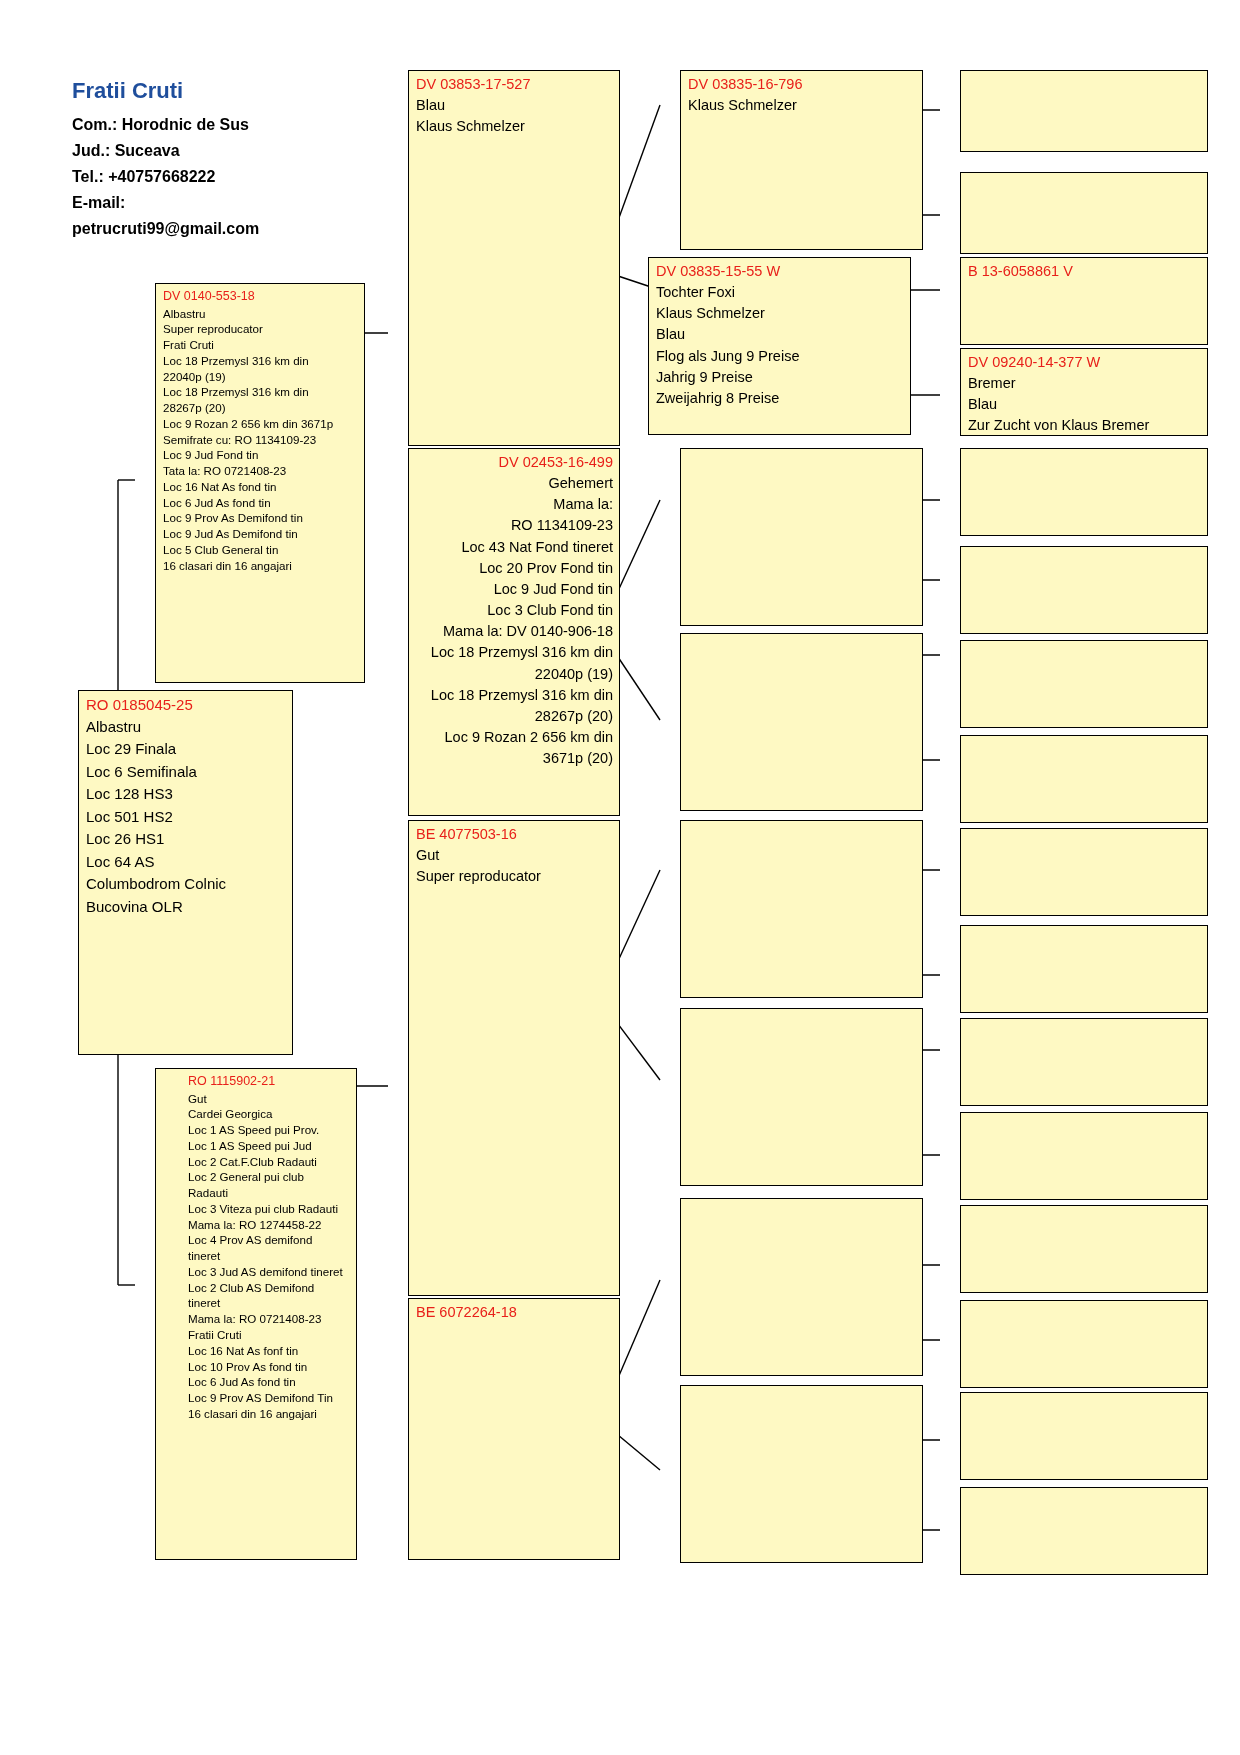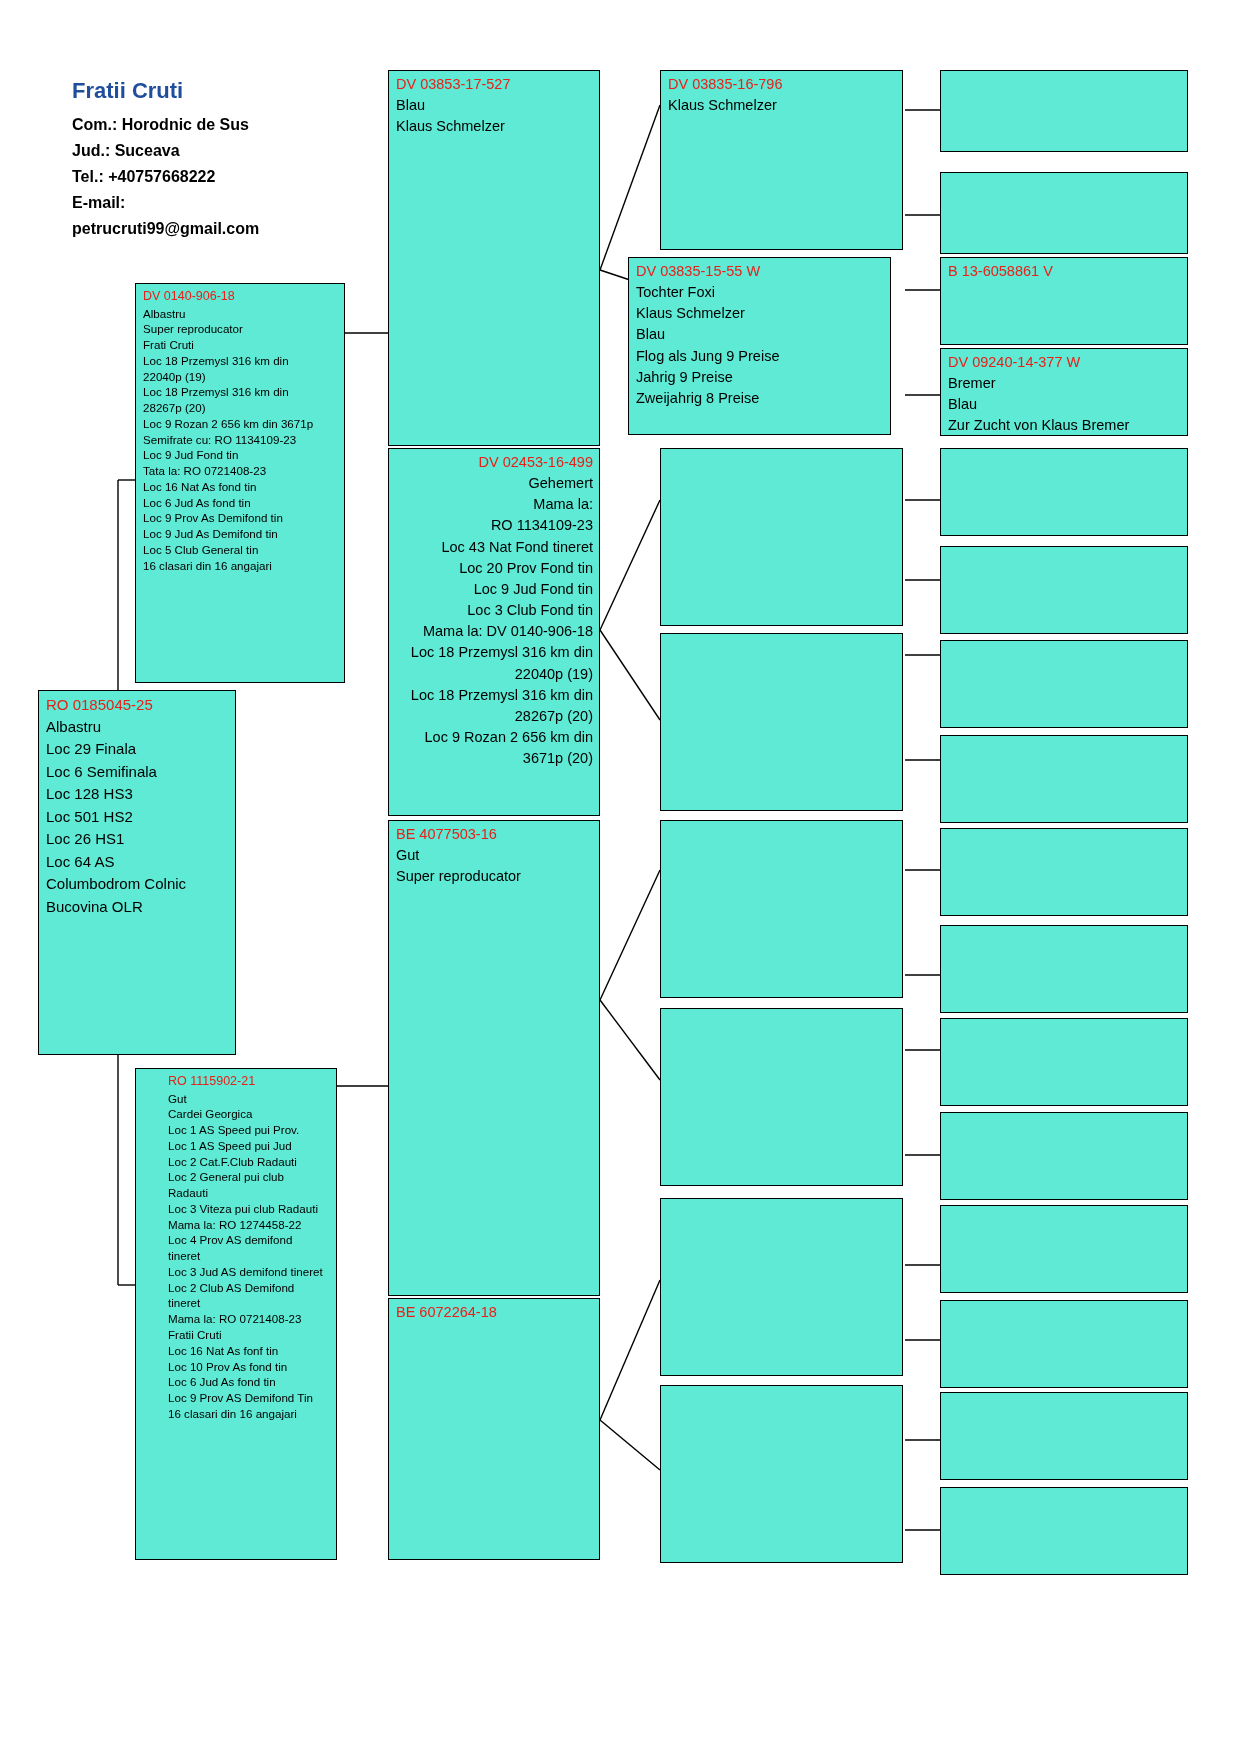--- a/index.html
+++ b/index.html
@@ -20,24 +20,25 @@
     font-family:"Liberation Sans", sans-serif;
   }
   .header .line {
     color:#000; font-weight:bold; font-size:16px; line-height:26px;
   }
 
   
   .box {
     position:absolute;
     border:1.6px solid #000;
-    background:#5eead4;
+    background:#fef9c3;
     padding:4px 6px 4px 7px;
     line-height:1.32;
     overflow:hidden;
+    margin-left:20px;
   }
   .box .id {
     color:#e8201a;
     font-size:14px;
     margin-bottom:1px;
     white-space:nowrap;
   }
   .box .body { color:#000; font-size:13px; }
   .box .body div { white-space:nowrap; }
   .box.small .id { font-size:12.5px; }
@@ -97,37 +98,37 @@
     <line x1="905" y1="870" x2="940" y2="870"></line>
     <line x1="905" y1="975" x2="940" y2="975"></line>
     <line x1="905" y1="1050" x2="940" y2="1050"></line>
     <line x1="905" y1="1155" x2="940" y2="1155"></line>
     <line x1="905" y1="1265" x2="940" y2="1265"></line>
     <line x1="905" y1="1340" x2="940" y2="1340"></line>
     <line x1="905" y1="1440" x2="940" y2="1440"></line>
     <line x1="905" y1="1530" x2="940" y2="1530"></line>
   </svg>
 
-  <div class="box small" style="left:38px; top:690px; width:198px; height:365px;">
+  <div class="box small" style="left:58px; top:690px; width:215px; height:365px;">
     <div class="id" style="font-size:15px;">RO 0185045-25</div>
     <div class="body" style="font-size:15px; line-height:1.5;">
       <div>Albastru</div>
       <div>Loc 29 Finala</div>
       <div>Loc 6 Semifinala</div>
       <div>Loc 128 HS3</div>
       <div>Loc 501 HS2</div>
       <div>Loc 26 HS1</div>
       <div>Loc 64 AS</div>
       <div>Columbodrom Colnic</div>
       <div>Bucovina OLR</div>
     </div>
   </div>
 
   <div class="box small" style="left:135px; top:283px; width:210px; height:400px;">
-    <div class="id">DV 0140-906-18</div>
+    <div class="id">DV 0140-553-18</div>
     <div class="body">
       <div>Albastru</div>
       <div>Super reproducator</div>
       <div>Frati Cruti</div>
       <div>Loc 18 Przemysl 316 km din</div>
       <div>22040p (19)</div>
       <div>Loc 18 Przemysl 316 km din</div>
       <div>28267p (20)</div>
       <div>Loc 9 Rozan 2 656 km din 3671p</div>
       <div>Semifrate cu: RO 1134109-23</div>

